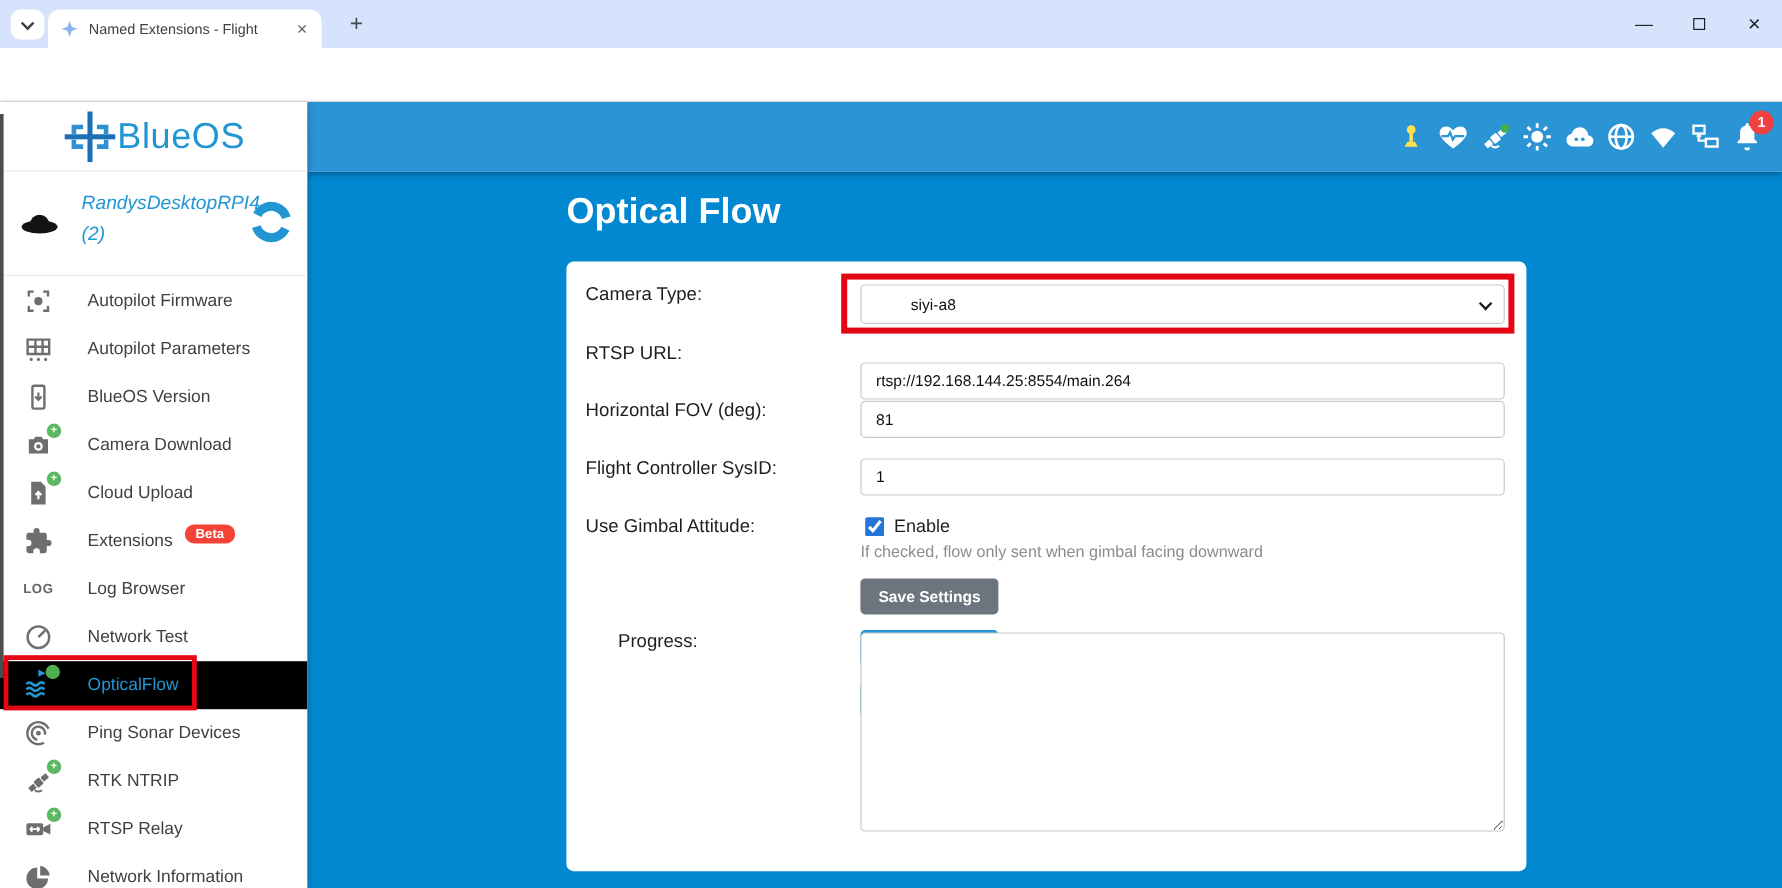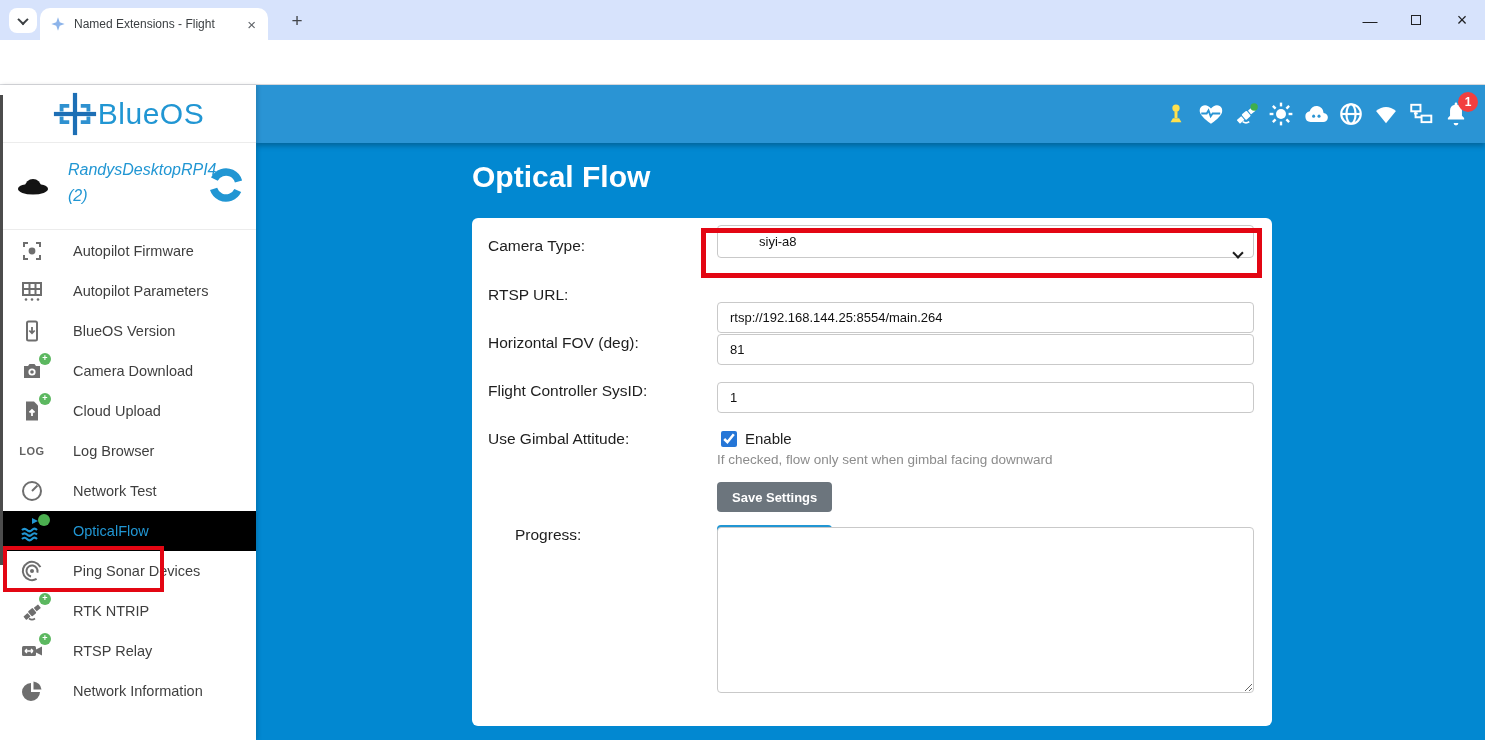--- a/index.html
+++ b/index.html
@@ -298,20 +298,29 @@
           <svg width="24" height="24" viewBox="0 0 24 24" fill="#6e6e6e">
               <path d="M6 2.5 h8 l4 4 V21.5 H6z"></path>
               <path d="M12 17 v-6 M9.5 13.5 L12 11 l2.5 2.5" stroke="#fff" stroke-width="1.8" fill="none"></path>
             </svg>
           <span class="badge-green">+</span>
         </span>
           <span class="nav-label">Cloud Upload</span>
       </div>
       <div class="nav-item">
         <span class="nav-icon">
+          <svg width="24" height="24" viewBox="0 0 24 24" fill="#6e6e6e">
+              <path d="M20.5 11H19V7a2 2 0 0 0-2-2h-4V3.5a2.5 2.5 0 0 0-5 0V5H4a2 2 0 0 0-2 2v3.8h1.5a2.7 2.7 0 0 1 0 5.4H2V20a2 2 0 0 0 2 2h3.8v-1.5a2.7 2.7 0 0 1 5.4 0V22H17a2 2 0 0 0 2-2v-4h1.5a2.5 2.5 0 0 0 0-5Z"></path>
+            </svg>
+        </span>
+          <span class="nav-label">Extensions</span>
+        <span class="beta">Beta</span>
+      </div>
+      <div class="nav-item">
+        <span class="nav-icon">
             <span class="log-glyph">LOG</span>
           </span>
         <span class="nav-label">Log Browser</span>
       </div>
       <div class="nav-item">
         <span class="nav-icon">
           <svg width="24" height="24" viewBox="0 0 24 24" fill="none" stroke="#6e6e6e" stroke-width="2">
               <circle cx="12" cy="12" r="9"></circle>
               <line x1="12" y1="12" x2="17.5" y2="6.5"></line>
             </svg>
@@ -376,21 +385,21 @@
       </div>
     </div>
   </div>
 
   <div class="scroll-thumb" style="top:95px;"></div>
 
   <div class="page-title">Optical Flow</div>
 
   <div class="panel">
     <span class="f-label" style="top:19px;">Camera Type:</span>
-    <select class="tinput" style="top:7px;padding-left:41px;">
+    <select class="tinput" style="top:19px;padding-left:41px;">
       <option>siyi-a8</option>
     </select>
 
     <span class="f-label" style="top:68px;">RTSP URL:</span>
     <input class="tinput" style="top: 84px;" value="rtsp://192.168.144.25:8554/main.264">
 
     <span class="f-label" style="top:116px;">Horizontal FOV (deg):</span>
     <input class="tinput" style="top: 116px;" value="81">
 
     <span class="f-label" style="top:164px;">Flight Controller SysID:</span>

